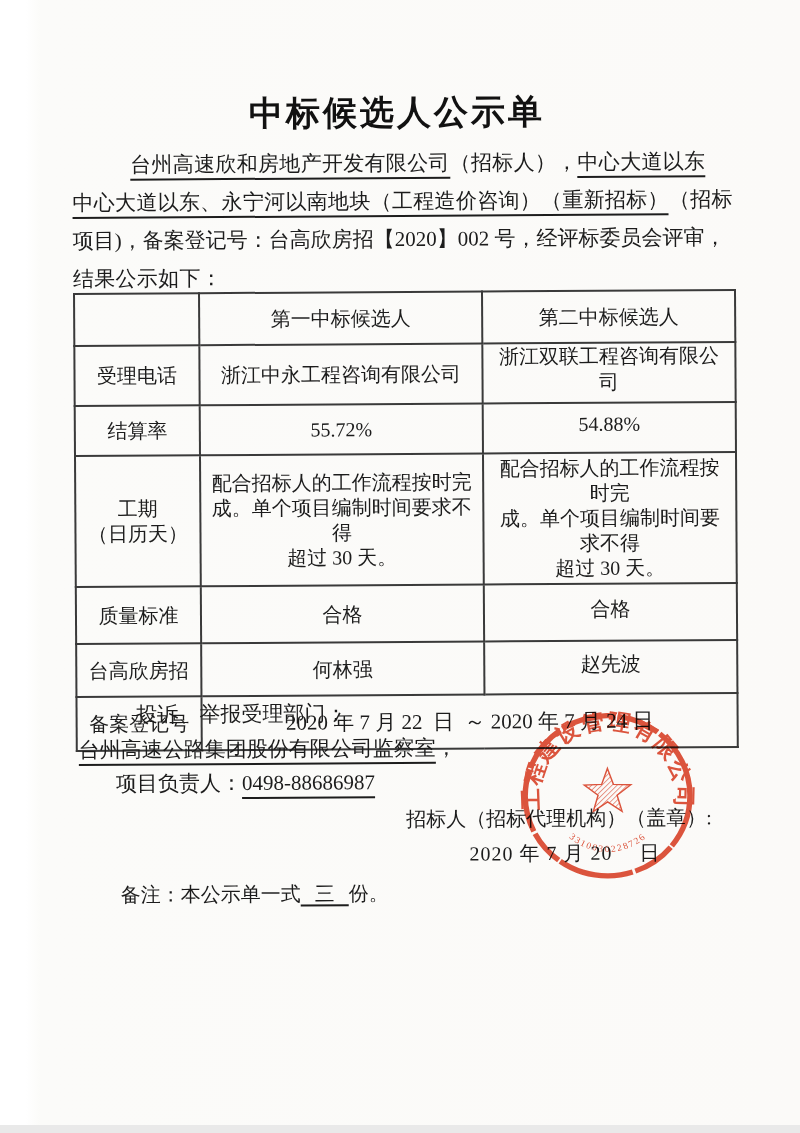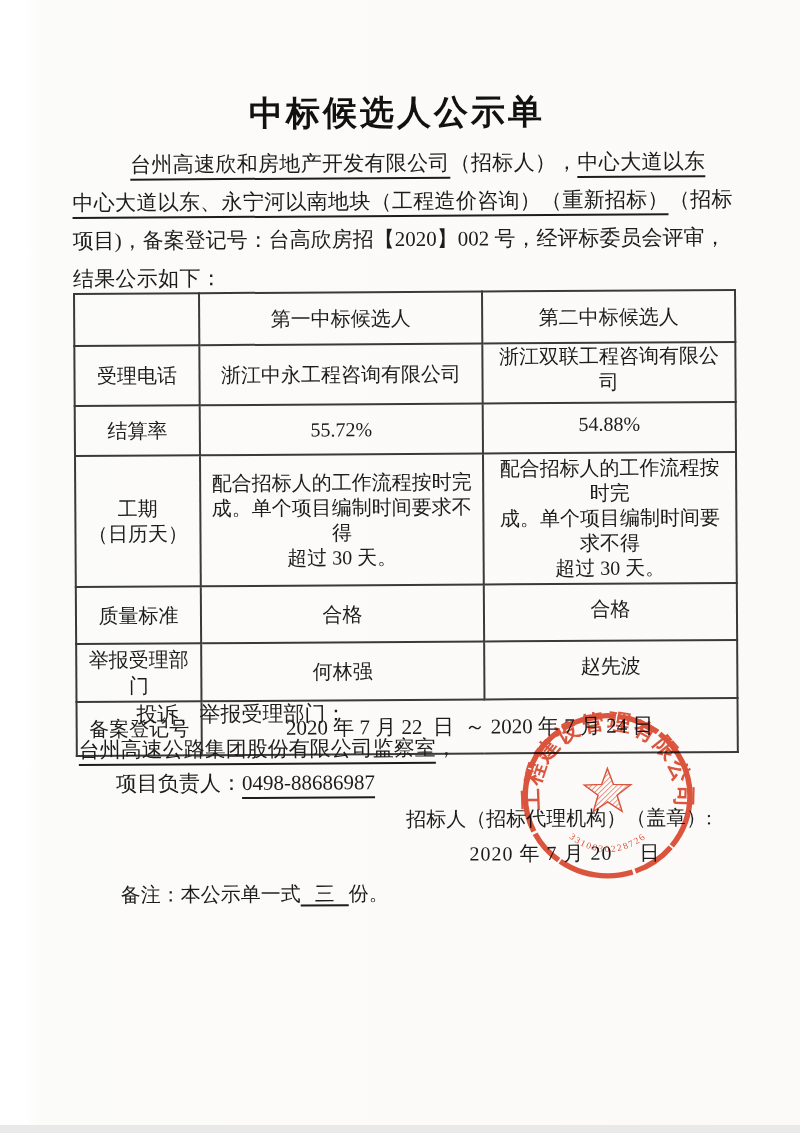--- a/index.html
+++ b/index.html
@@ -97,21 +97,21 @@
           <div class="dur-line">成。单个项目编制时间要求不得</div>
           <div class="dur-line">超过 30 天。</div>
         </td>
       </tr>
       <tr style="height:57px">
         <td>质量标准</td>
         <td>合格</td>
         <td class="lift">合格</td>
       </tr>
       <tr style="height:53px">
-        <td>举报受理部门</td>
+        <td>台高欣房招</td>
         <td>何林强</td>
         <td class="lift">赵先波</td>
       </tr>
       <tr style="height:54px">
         <td>备案登记号</td>
         <td colspan="2" class="pub-value">2020 年 7 月 22  日  ～ 2020 年 7 月 24 日</td>
       </tr>
     </tbody>
       </table>
 

